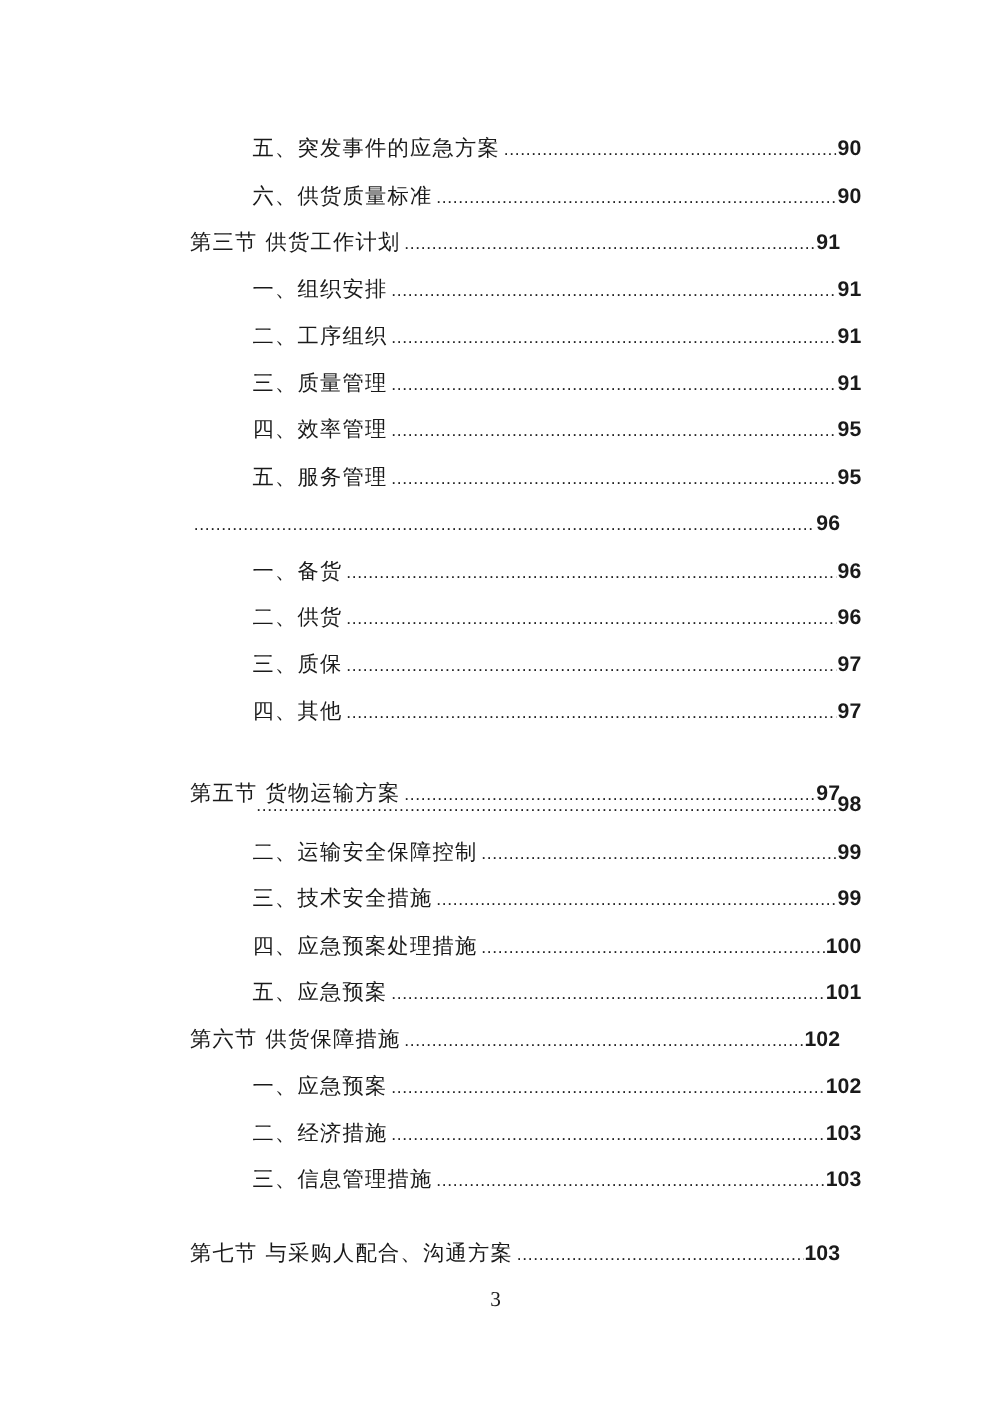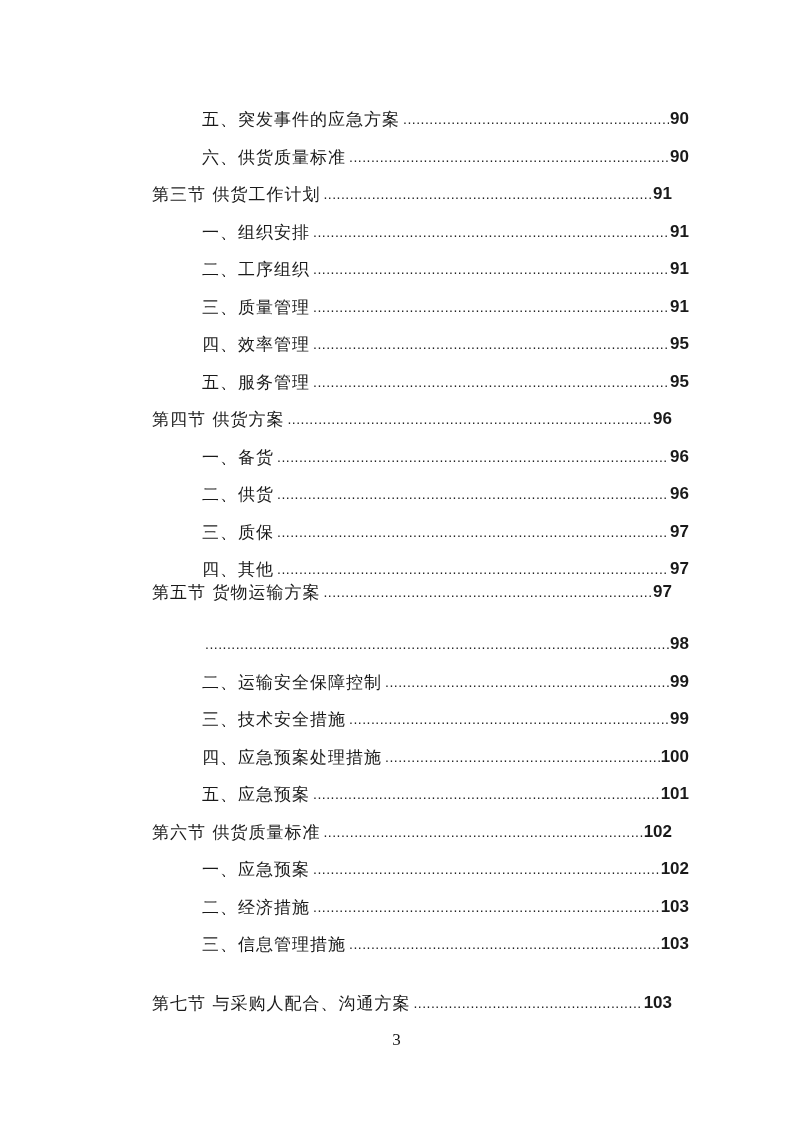--- a/index.html
+++ b/index.html
@@ -56,21 +56,20 @@
       <span class="title">四、效率管理 </span>
       <span class="leader"></span>
       <span class="page">95</span>
     </div>
   <div class="row l2" style="top:262.5px">
       <span class="title">五、服务管理 </span>
       <span class="leader"></span>
       <span class="page">95</span>
     </div>
   <div class="row l1" style="top:300px">
-      <span class="title">第四节  供货方案</span>
       <span class="leader"></span>
       <span class="page">96</span>
     </div>
   <div class="row l2" style="top:337.5px">
       <span class="title">一、备货</span>
       <span class="leader"></span>
       <span class="page">96</span>
     </div>
   <div class="row l2" style="top:375px">
       <span class="title">二、供货</span>
@@ -80,21 +79,21 @@
   <div class="row l2" style="top:412.5px">
       <span class="title">三、质保</span>
       <span class="leader"></span>
       <span class="page">97</span>
     </div>
   <div class="row l2" style="top:450px">
       <span class="title">四、其他</span>
       <span class="leader"></span>
       <span class="page">97</span>
     </div>
-  <div class="row l1" style="top:473px">
+  <div class="row l1" style="top:516px">
       <span class="title">第五节  货物运输方案</span>
       <span class="leader"></span>
       <span class="page">97</span>
     </div>
   <div class="row l2" style="top:525px">
       <span class="leader"></span>
       <span class="page">98</span>
     </div>
   <div class="row l2" style="top:562.5px">
       <span class="title">二、运输安全保障控制</span>
@@ -110,21 +109,21 @@
       <span class="title">四、应急预案处理措施</span>
       <span class="leader"></span>
       <span class="page">100</span>
     </div>
   <div class="row l2" style="top:675px">
       <span class="title">五、应急预案</span>
       <span class="leader"></span>
       <span class="page">101</span>
     </div>
   <div class="row l1" style="top:712.5px">
-      <span class="title">第六节  供货质量标准</span>
+      <span class="title">第六节  供货保障措施</span>
       <span class="leader"></span>
       <span class="page">102</span>
     </div>
   <div class="row l2" style="top:750px">
       <span class="title">一、应急预案</span>
       <span class="leader"></span>
       <span class="page">102</span>
     </div>
   <div class="row l2" style="top:787.5px">
       <span class="title">二、经济措施</span>

